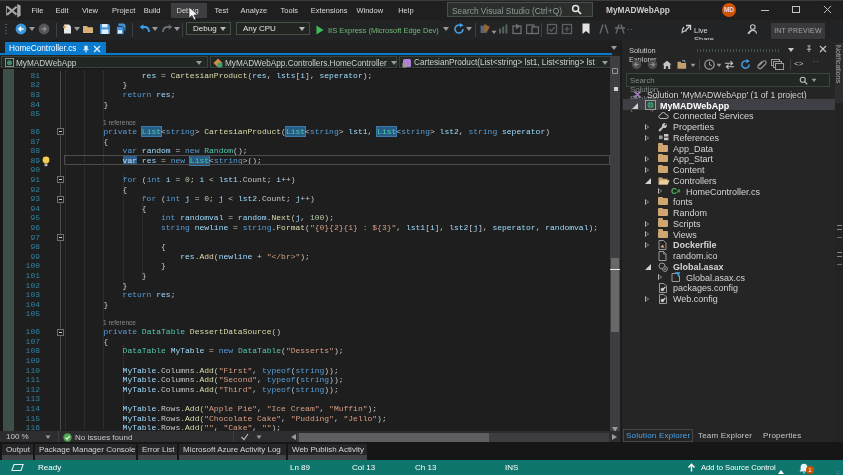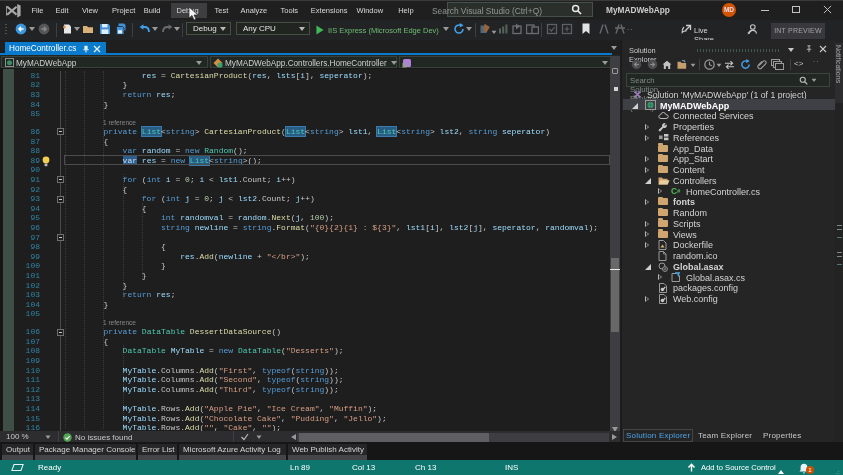--- a/index.html
+++ b/index.html
@@ -49,21 +49,21 @@
 <div class="a menu" style="left:214.5px;top:6px">Test</div>
 <div class="a menu" style="left:240.6px;top:6px">Analyze</div>
 <div class="a menu" style="left:280.5px;top:6px">Tools</div>
 <div class="a menu" style="left:310.8px;top:6px">Extensions</div>
 <div class="a menu" style="left:356.4px;top:6px">Window</div>
 <div class="a menu" style="left:398.2px;top:6px">Help</div>
 <svg class="a" style="left:188px;top:7px" width="12" height="16" viewBox="0 0 12 16">
   <path d="M1 0 L1 11 L4 8.5 L6 13 L8 12 L6 8 L10 8 Z" fill="#f5f5f5" stroke="#222" stroke-width="0.7"></path>
 </svg>
 <div class="a" style="left:447px;top:2px;width:146px;height:15px;background:#2a2f2c;border:1px solid #46504a"></div>
-<div class="a" style="left:432px;top:5.5px;font-size:8.4px;color:#8f9894">Search Visual Studio (Ctrl+Q)</div>
+<div class="a" style="left:452px;top:5.5px;font-size:8.4px;color:#8f9894">Search Visual Studio (Ctrl+Q)</div>
 <svg class="a" style="left:571px;top:4px" width="11" height="11" viewBox="0 0 11 11">
   <circle cx="4.6" cy="4.6" r="3" fill="none" stroke="#e8e8e8" stroke-width="1.5"></circle>
   <line x1="7" y1="7" x2="10" y2="10" stroke="#e8e8e8" stroke-width="1.7"></line>
 </svg>
 <div class="a" style="left:606px;top:5px;font-size:8.3px;font-weight:bold;color:#cccccc">MyMADWebApp</div>
 <div class="a" style="left:722px;top:3px;width:14px;height:14px;border-radius:50%;background:#d35400"></div>
 <div class="a" style="left:722px;top:3px;width:14px;height:14px;font-size:6.5px;line-height:14px;text-align:center;color:#e9d7ef;font-weight:bold">MD</div>
 <div class="a" style="left:761px;top:9.5px;width:8px;height:1.2px;background:#c2c2c2"></div>
 <div class="a" style="left:792px;top:5.5px;width:7.5px;height:7.5px;border:1.2px solid #c2c2c2"></div>
 <svg class="a" style="left:823px;top:5px" width="9" height="9" viewBox="0 0 10 10">
@@ -202,20 +202,21 @@
 <svg class="a" style="left:213px;top:57.5px" width="10" height="10" viewBox="0 0 10 10">
   <path d="M5 0.5 L9.5 5 L5 9.5 L0.5 5 Z" fill="#cf9042"></path>
       <circle cx="7" cy="7" r="2.6" fill="#3d9e71"></circle>
 </svg>
 <div class="a" style="left:225px;top:58.5px;font-size:8.2px;color:#cfcfcf">MyMADWebApp.Controllers.HomeController</div>
 <div class="a car" style="left:390.5px;top:61px"></div>
 <svg class="a" style="left:402px;top:57.5px" width="10" height="10" viewBox="0 0 10 10">
   <rect x="1" y="1" width="8" height="8" rx="1.5" fill="#b180d7"></rect>
       <rect x="0.5" y="5" width="4" height="4.5" fill="#9a9a9a"></rect>
 </svg>
+<div class="a" style="left:414px;top:58px;font-size:8.2px;color:#cfcfcf;width:186px;overflow:hidden;white-space:nowrap">CartesianProduct(List&lt;string&gt; lst1, List&lt;string&gt; lst</div>
 <div class="a car" style="left:602px;top:61px"></div>
 
 <div class="a" id="editor" style="left:0;top:68.5px;width:610px;height:362.5px;background:#1e1e1e;overflow:hidden">
   <div class="a" style="left:0;top:0;width:3px;height:362.5px;background:#161616"></div>
   <div class="a" style="left:3px;top:0;width:11px;height:362.5px;background:#3d4f47"></div>
   <div class="a" style="left:60px;top:2px;width:1px;height:360px;background:#4a4a4a"></div>
   <div id="code">
 <div class="guide" style="left:65px;top:2px;height:358px"></div>
 <div class="guide" style="left:84.2px;top:2px;height:358px"></div>
 <div class="guide" style="left:103.4px;top:2px;height:358px"></div>
@@ -539,21 +540,21 @@
         <div class="arrc" style="left:36.0px"></div>
         <svg style="position:absolute;left:49px;top:0.4px" width="11" height="10" viewBox="0 0 11 10">
           <text x="0" y="8" font-family="Liberation Sans" font-size="8.5" font-weight="bold" fill="#51b85c">C</text>
           <text x="6" y="6.5" font-family="Liberation Sans" font-size="6" font-weight="bold" fill="#51b85c">#</text>
         </svg>
         <span style="left:64.0px;font-weight:normal;color:#d4d4d4;">HomeController.cs</span>
       </div>
 <div class="tr" style="top:196.8px">
         <div class="arrc" style="left:23.0px"></div>
         <div class="fldr" style="left:36px"></div>
-        <span style="left:51.0px;font-weight:bold;color:#d4d4d4;">fonts</span>
+        <span style="left:51.0px;font-weight:normal;color:#d4d4d4;">fonts</span>
       </div>
 <div class="tr" style="top:207.6px">
         <div class="fldr" style="left:36px"></div>
         <span style="left:51.0px;font-weight:normal;color:#d4d4d4;">Random</span>
       </div>
 <div class="tr" style="top:218.3px">
         <div class="arrc" style="left:23.0px"></div>
         <div class="fldr" style="left:36px"></div>
         <span style="left:51.0px;font-weight:normal;color:#d4d4d4;">Scripts</span>
       </div>
@@ -561,21 +562,21 @@
         <div class="arrc" style="left:23.0px"></div>
         <div class="fldr" style="left:36px"></div>
         <span style="left:51.0px;font-weight:normal;color:#d4d4d4;">Views</span>
       </div>
 <div class="tr" style="top:239.8px">
         <div class="arrc" style="left:23.0px"></div>
         <svg style="position:absolute;left:36px;top:0.4px" width="9" height="10" viewBox="0 0 9 10">
           <path d="M1 0.5 H5.5 L8 3 V9.5 H1 Z" fill="none" stroke="#9a9a9a" stroke-width="1"></path>
           <path d="M2.5 7.5 L4.5 4.5 L6.5 7.5 Z" fill="#d8b078"></path>
         </svg>
-        <span style="left:51.0px;font-weight:normal;color:#d4d4d4;">Dockerfile</span>
+        <span style="left:51.0px;font-weight:bold;color:#d4d4d4;">Dockerfile</span>
       </div>
 <div class="tr" style="top:250.6px">
         <svg style="position:absolute;left:36px;top:0.4px" width="9" height="10" viewBox="0 0 9 10">
           <path d="M1 0.5 H5.5 L8 3 V9.5 H1 Z" fill="none" stroke="#9a9a9a" stroke-width="1"></path>
           <path d="M5.5 0.5 L5.5 3 L8 3" fill="none" stroke="#9a9a9a" stroke-width="0.8"></path>
         </svg>
         <span style="left:51.0px;font-weight:normal;color:#d4d4d4;">random.ico</span>
       </div>
 <div class="tr" style="top:261.3px">
         <svg style="position:absolute;left:22.0px;top:2px" width="8" height="8" viewBox="0 0 8 8">

